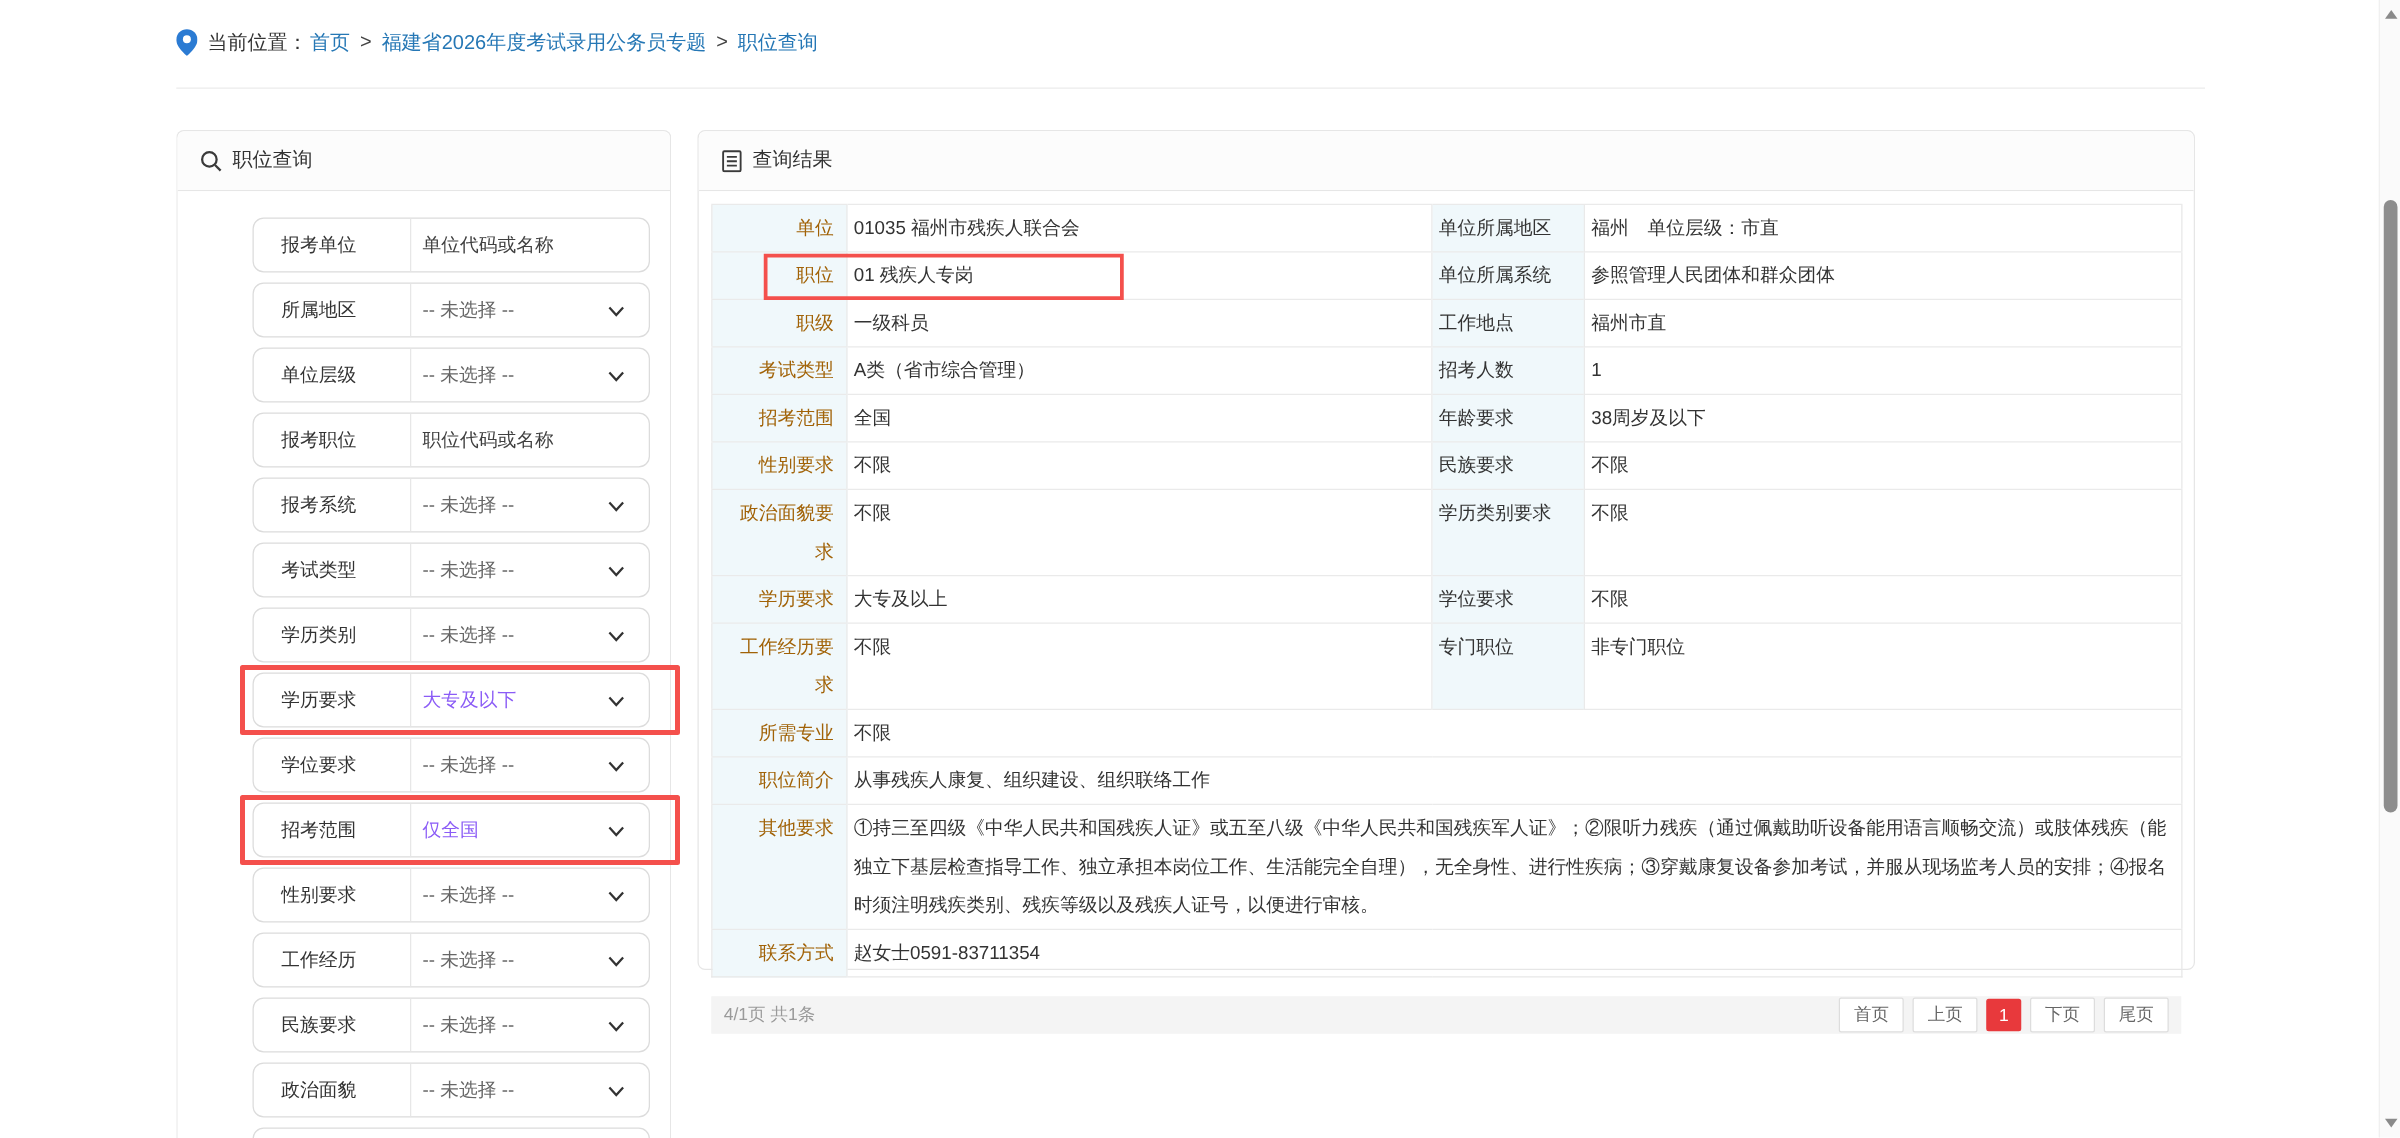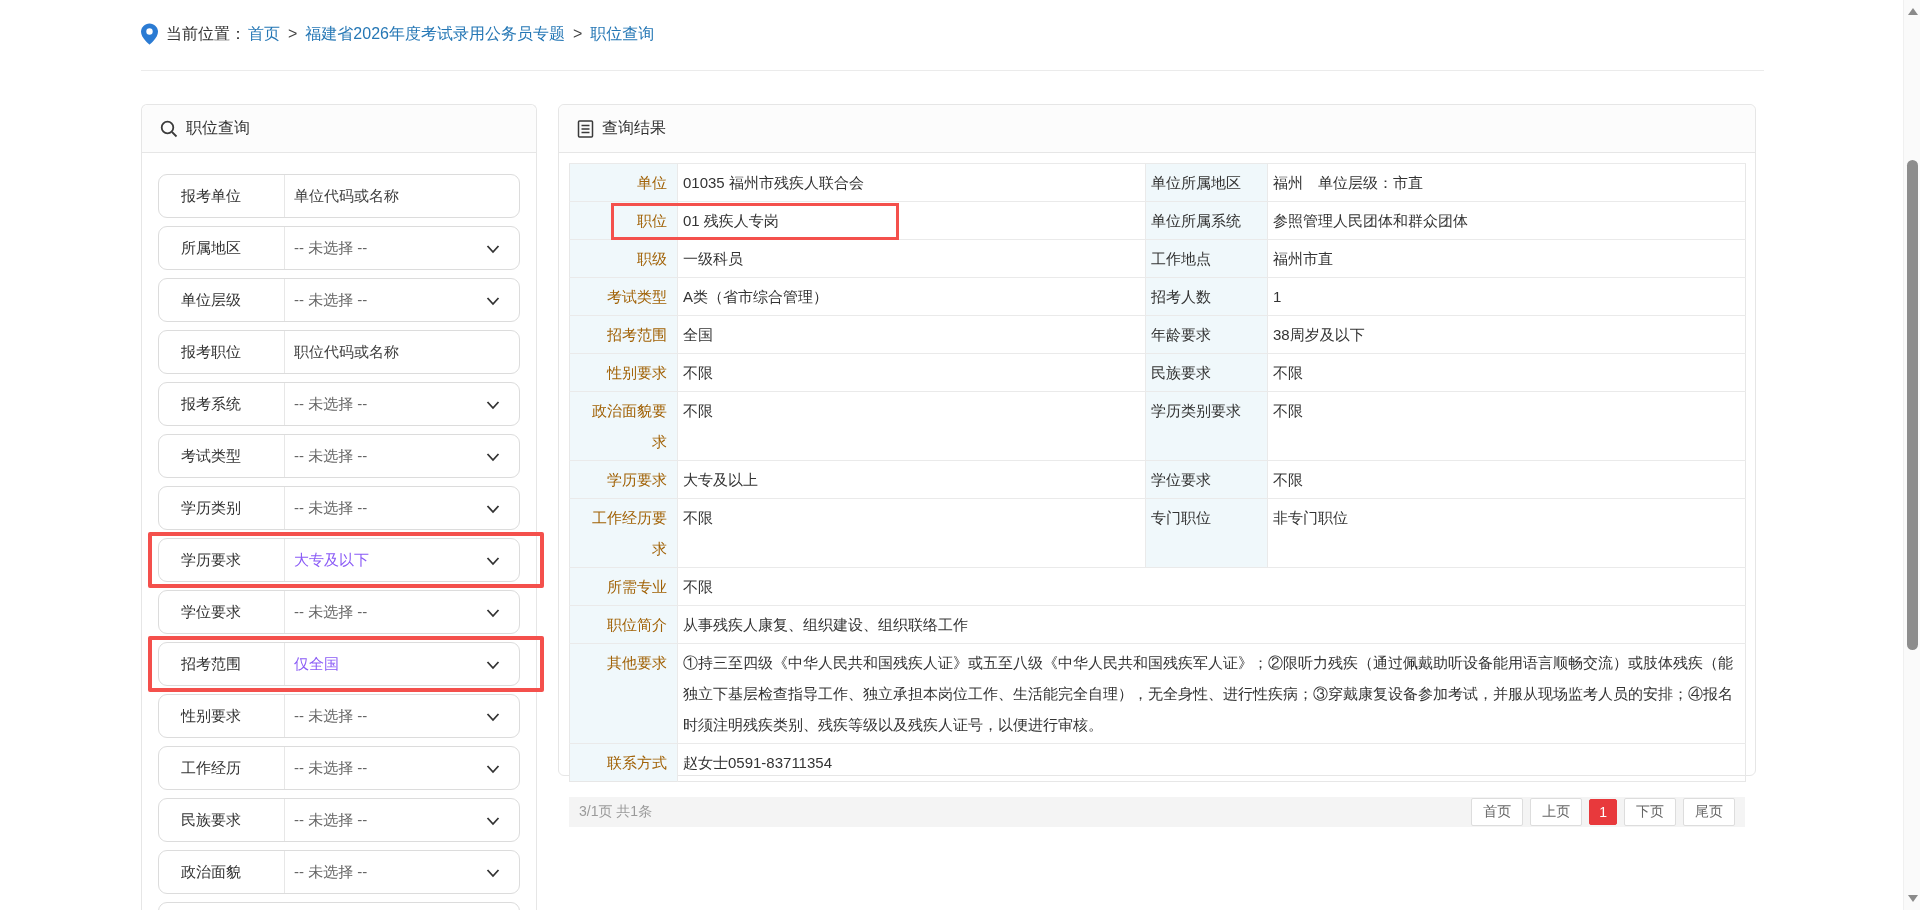--- a/index.html
+++ b/index.html
@@ -20,21 +20,21 @@
   .panel { position:absolute; background:#fff; border:1px solid #e6e6e6; border-radius:6px; }
   .panel-header { height:48px; display:flex; align-items:center; padding-left:18px;
                   border-bottom:1px solid #e6e6e6; background:#fcfcfc;
                   border-radius:6px 6px 0 0; font-size:16px; color:#333; }
   .panel-header .hicon { margin-right:8px; display:flex; }
 
   
   #search-panel { left:141px; top:104px; width:396px; height:840px; border-bottom:0; }
   .filter-list { padding:21px 16px 0 16px; }
   .frow { position:relative; height:44px; border:1px solid #dcdcdc; border-radius:9px;
-          margin-bottom:8px; display:flex; align-items:center; background:#fff; cursor:pointer; }
+          margin-bottom:8px; display:flex; align-items:center; background:#fff; cursor:pointer;margin-left:44px; }
   .flabel { width:125px; padding-left:22px; font-size:15px; color:#333; flex:0 0 auto; }
   .fvalue { flex:1; align-self:stretch; display:flex; align-items:center;
             border-left:1px solid #e7e7e7; padding-left:9px; font-size:15px; }
   .fvalue.unset { color:#666; }
   .fvalue.placeholder { color:#404040; }
   .fvalue.set { color:#8b5cf6; }
   .chev { position:absolute; right:18px; top:14px; display:flex; }
   .hlbox { position:absolute; left:-11px; right:-25px; top:-7px; bottom:-7px;
            border:4px solid #f4504c; border-radius:2px; pointer-events:none; z-index:5; }
   .frow.partial { height:44px; margin-bottom:0; }
@@ -308,21 +308,21 @@
             <td class="lc">其他要求</td>
             <td class="vc" colspan="3">①持三至四级《中华人民共和国残疾人证》或五至八级《中华人民共和国残疾军人证》；②限听力残疾（通过佩戴助听设备能用语言顺畅交流）或肢体残疾（能独立下基层检查指导工作、独立承担本岗位工作、生活能完全自理），无全身性、进行性疾病；③穿戴康复设备参加考试，并服从现场监考人员的安排；④报名时须注明残疾类别、残疾等级以及残疾人证号，以便进行审核。</td>
           </tr>
           <tr>
             <td class="lc">联系方式</td>
             <td class="vc" colspan="3">赵女士0591-83711354</td>
           </tr>
         </tbody>
     </table>
     <div class="pager">
-      <span class="pager-summary">3/1页 共1条</span>
+      <span class="pager-summary">4/1页 共1条</span>
       <span class="pager-buttons">
           <span class="pbtn">首页</span>
           <span class="pbtn">上页</span>
           <span class="pbtn active">1</span>
           <span class="pbtn">下页</span>
           <span class="pbtn">尾页</span>
         </span>
     </div>
   </div>
   <div class="pos-highlight"></div>

